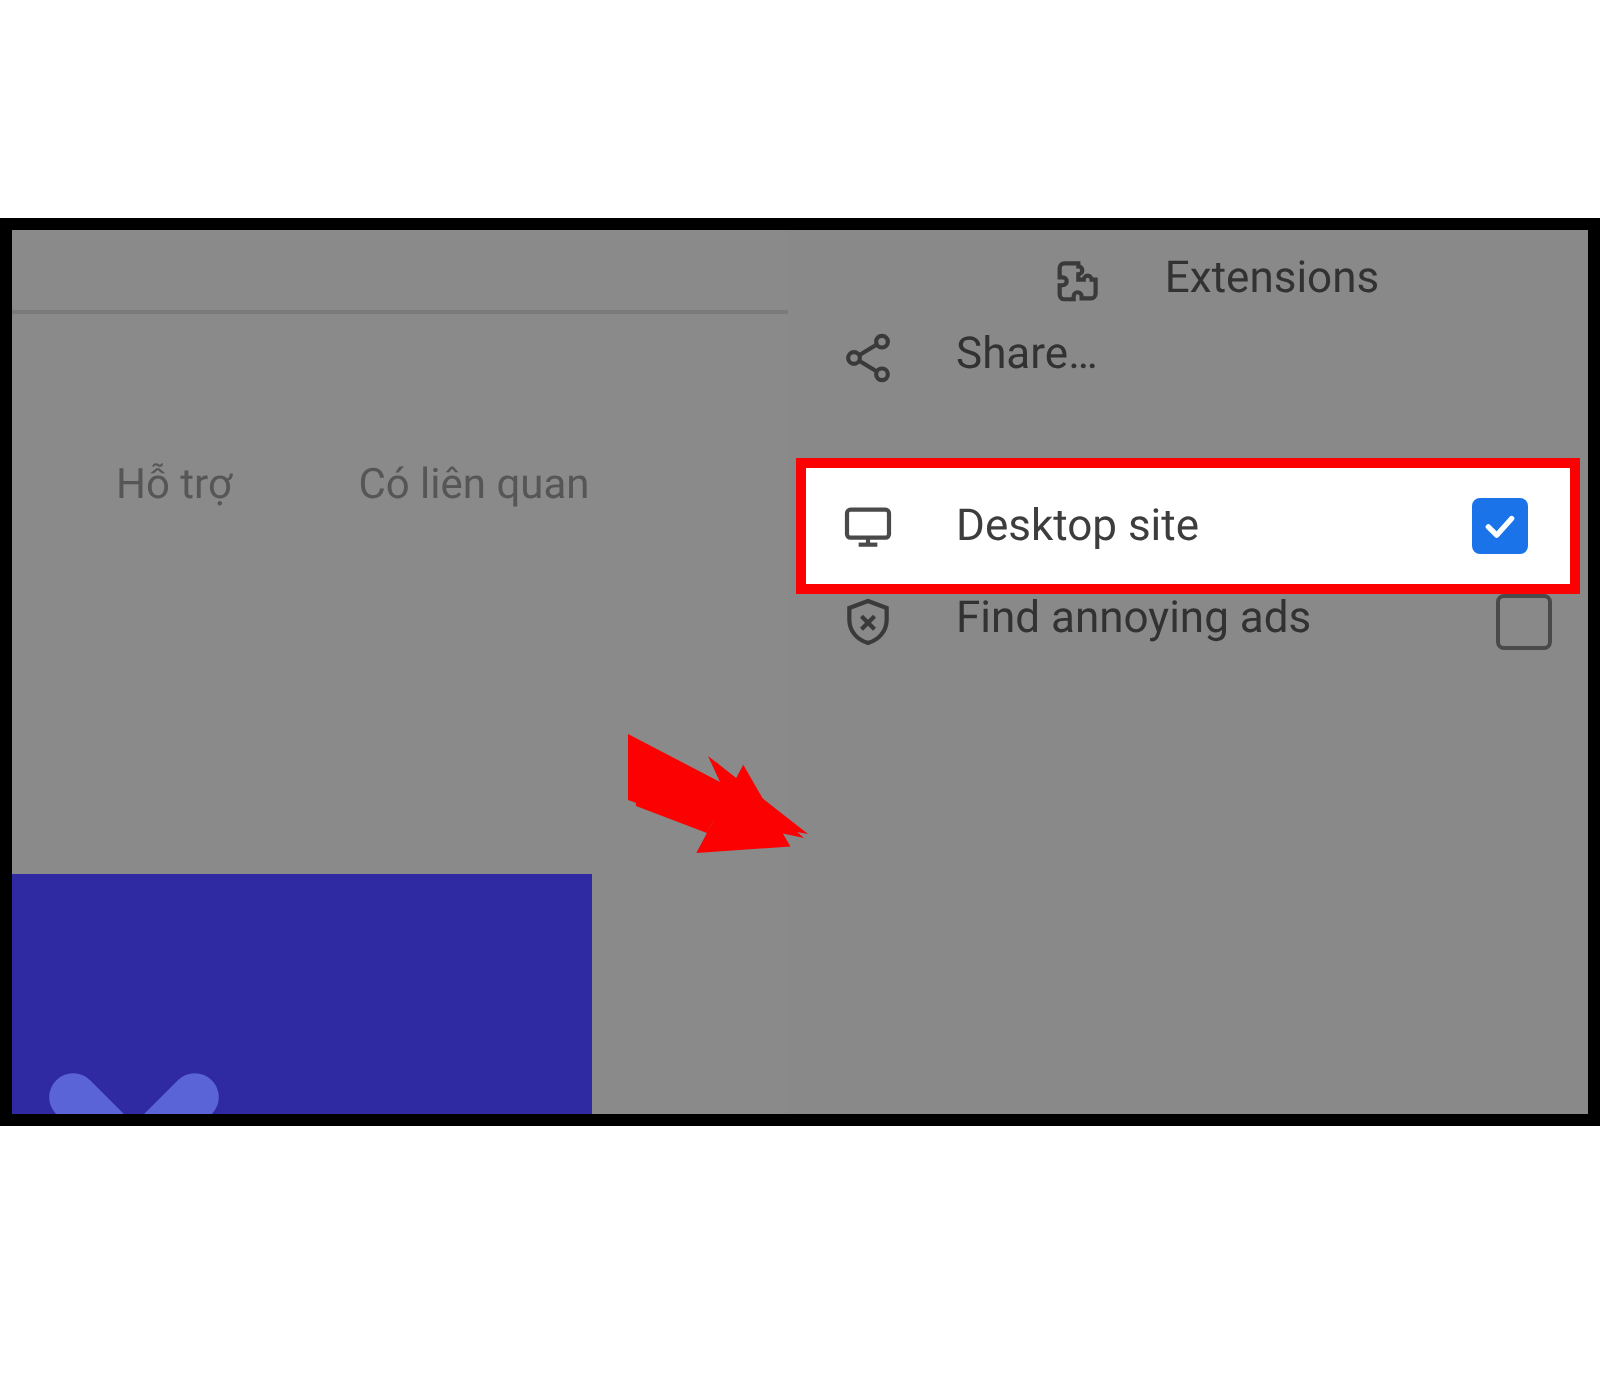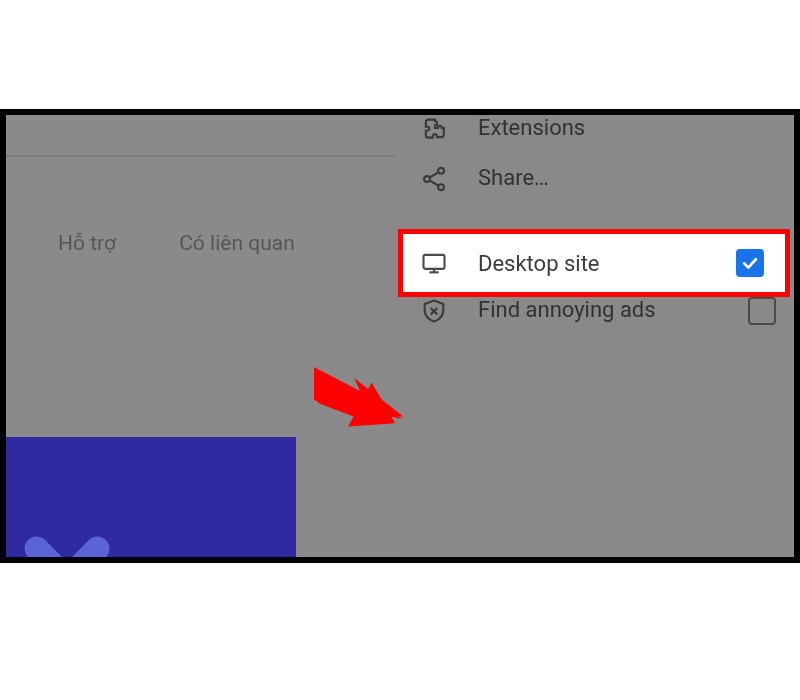--- a/index.html
+++ b/index.html
@@ -82,21 +82,22 @@
     .menu-item {
       display: flex;
       height: 64px;
       padding-left: 26px;
       color: #323232;
       font-size: 22px;
     }
     .menu-item.cut-top {
       height: 36px;
       align-items: flex-start;
-      padding-top: 0;
+      padding-top: 12px;
+      justify-content: center;
     }
     .menu-item .icn {
       width: 28px;
       height: 28px;
       flex: 0 0 28px;
       margin-right: 30px;
       position: relative;
     }
 
     

